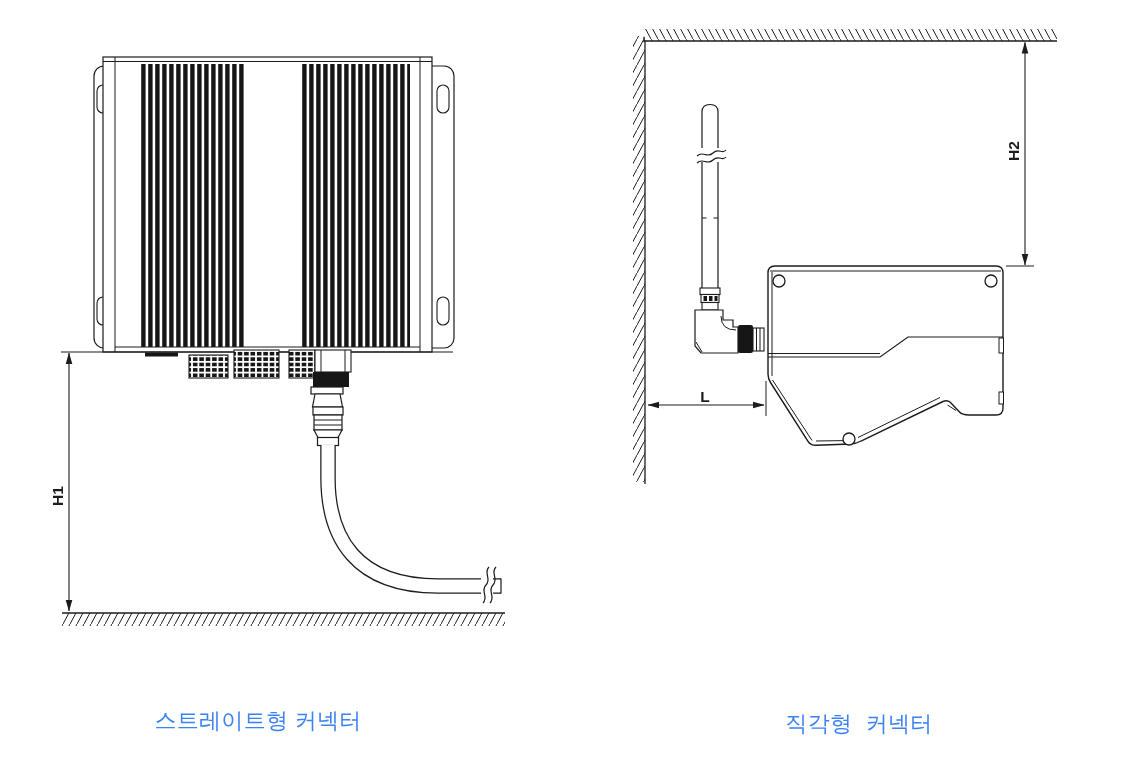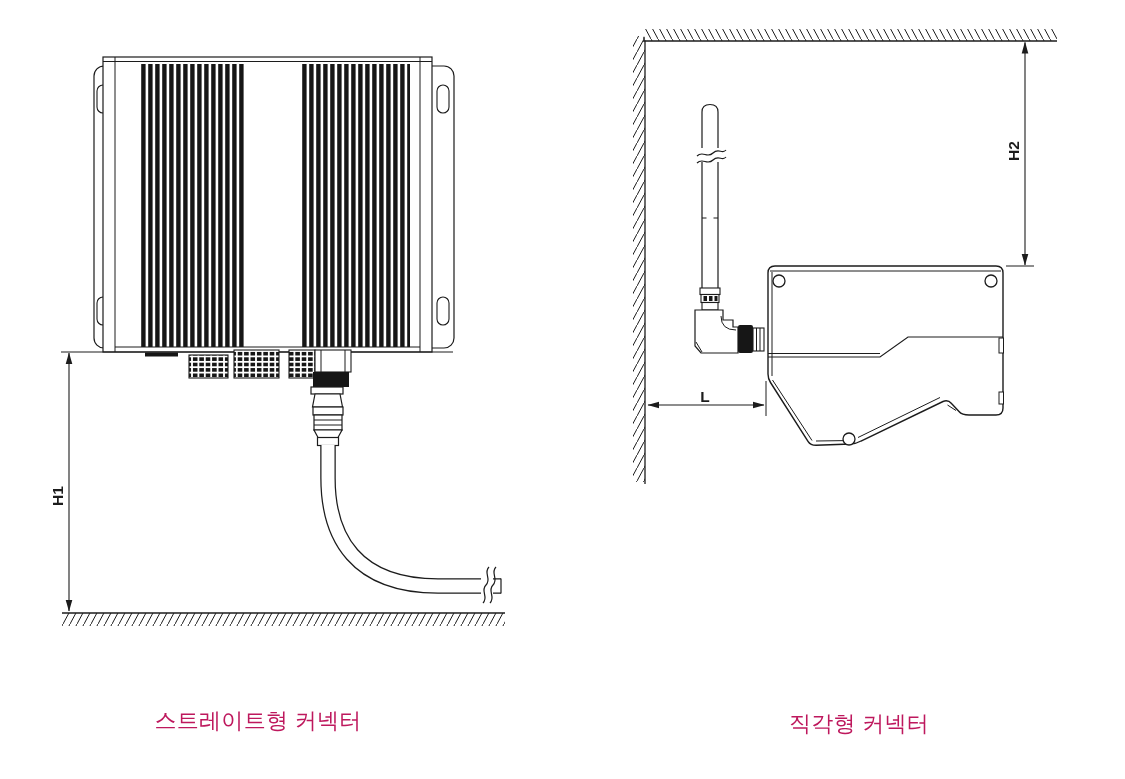--- a/index.html
+++ b/index.html
@@ -1,22 +1,22 @@
 <!DOCTYPE html>
 <html><head>
 <meta charset="utf-8">
 <style>
   html,body{margin:0;padding:0;background:#fff;}
   .canvas{position:relative;width:1125px;height:779px;background:#ffffff;overflow:hidden;
           font-family:"Liberation Sans",sans-serif;}
   .drawing{position:absolute;left:0;top:0;}
-  .caption{position:absolute;width:320px;text-align:center;font-size:22px;color:#be185d;
+  .caption{position:absolute;width:320px;text-align:center;font-size:22px;color:#3b82f6;
            letter-spacing:.3px;white-space:nowrap;}
   .caption-left{left:98px;top:706px;}
-  .caption-right{left:699px;top:709px;}
+  .caption-right{left:699px;top:709px;font-family:Liberation Mono, monospace;}
   svg text{font-family:"Liberation Sans",sans-serif;font-size:15.5px;font-weight:bold;fill:#1c1c1c;}
 </style>
 </head>
 <body>
 
 <div class="canvas">
 
 <svg class="drawing" width="1125" height="779" viewBox="0 0 1125 779">
   <defs>
     <pattern id="fins" width="7" height="8" patternUnits="userSpaceOnUse">

